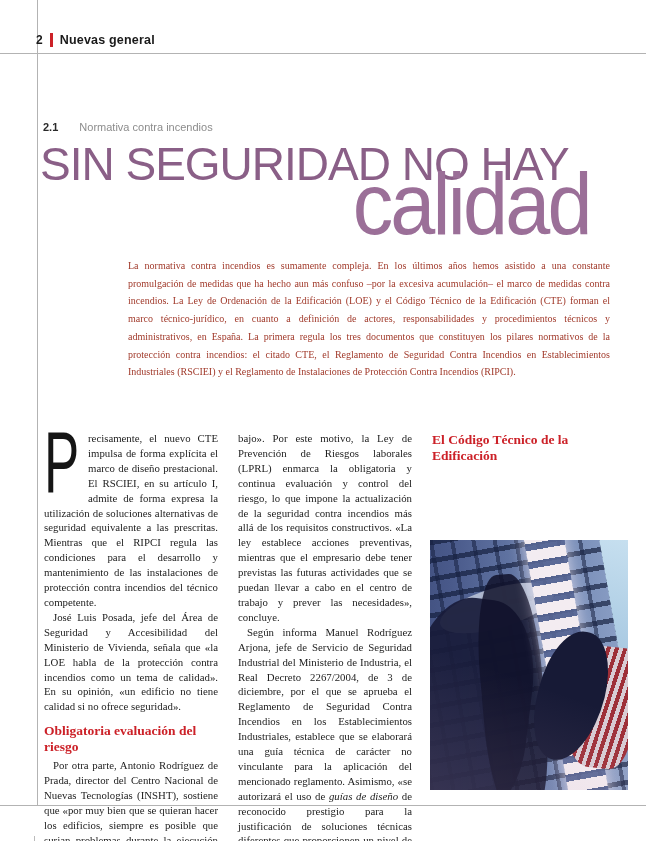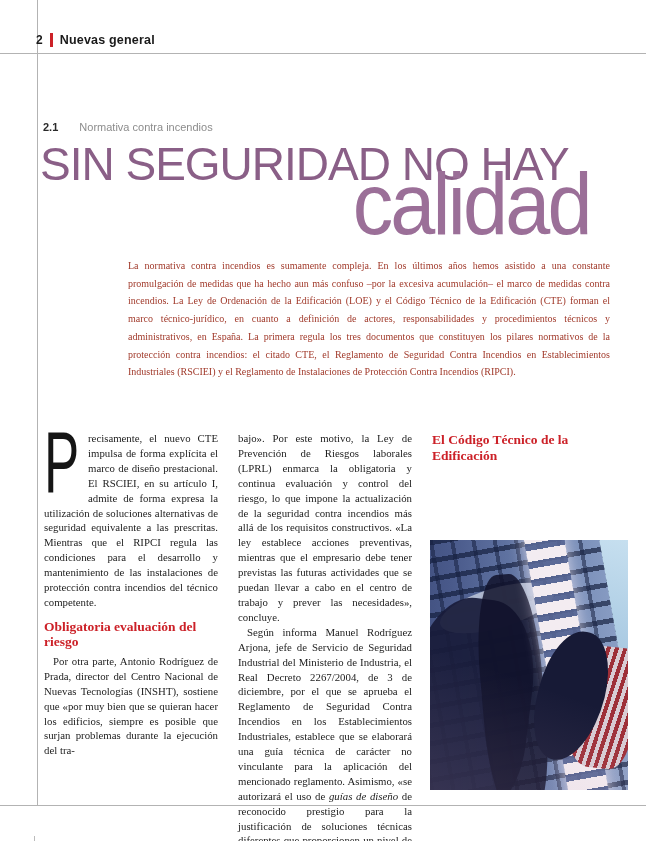--- a/index.html
+++ b/index.html
@@ -145,20 +145,21 @@
   <h1 class="title1">SIN SEGURIDAD NO HAY</h1>
   <div class="title2">calidad</div>
 
   <p class="intro">La normativa contra incendios es sumamente compleja. En los últimos años hemos asistido a una constante promulgación de medidas que ha hecho aun más confuso –por la excesiva acumulación– el marco de medidas contra incendios. La Ley de Ordenación de la Edificación (LOE) y el Código Técnico de la Edificación (CTE) forman el marco técnico-jurídico, en cuanto a definición de actores, responsabilidades y procedimientos técnicos y administrativos, en España. La primera regula los tres documentos que constituyen los pilares normativos de la protección contra incendios: el citado CTE, el Reglamento de Seguridad Contra Incendios en Establecimientos Industriales (RSCIEI) y el Reglamento de Instalaciones de Protección Contra Incendios (RIPCI).</p>
 
   <div class="cols">
     <div class="col col1">
       <p><span class="dropcap">
             <span>P</span>
           </span><span>recisamente, el nuevo CTE impulsa de forma explícita el marco de diseño prestacional. El RSCIEI, en su artículo I, admite de forma expresa la utilización de soluciones alternativas de seguridad equivalente a las prescritas. Mientras que el RIPCI regula las condiciones para el desarrollo y mantenimiento de las instalaciones de protección contra incendios del técnico competente.</span></p>
+      <p class="indent">José Luis Posada, jefe del Área de Seguridad y Accesibilidad del Ministerio de Vivienda, señala que «la LOE habla de la protección contra incendios como un tema de calidad». En su opinión, «un edificio no tiene calidad si no ofrece seguridad».</p>
       <h3 class="redhead">Obligatoria evaluación del riesgo</h3>
       <p class="indent">Por otra parte, Antonio Rodríguez de Prada, director del Centro Nacional de Nuevas Tecnologías (INSHT), sostiene que «por muy bien que se quieran hacer los edificios, siempre es posible que surjan problemas durante la ejecución del tra-</p>
     </div>
     <div class="col col2">
       <p>bajo». Por este motivo, la Ley de Prevención de Riesgos laborales (LPRL) enmarca la obligatoria y continua evaluación y control del riesgo, lo que impone la actualización de la seguridad contra incendios más allá de los requisitos constructivos. «La ley establece acciones preventivas, mientras que el empresario debe tener previstas las futuras actividades que se puedan llevar a cabo en el centro de trabajo y prever las necesidades», concluye.</p>
       <p class="indent"><span>Según informa Manuel Rodríguez Arjona, jefe de Servicio de Seguridad Industrial del Ministerio de Industria, el Real Decreto 2267/2004, de 3 de diciembre, por el que se aprueba el Reglamento de Seguridad Contra Incendios en los Establecimientos Industriales, establece que se elaborará una guía técnica de carácter no vinculante para la aplicación del mencionado reglamento. Asimismo, «se autorizará el uso de </span><em>guías de diseño</em><span> de reconocido prestigio para la justificación de soluciones técnicas diferentes que proporcionen un nivel de seguridad equivalente».</span></p>
     </div>
     <div class="col col3">
       <h3 class="redhead">El Código Técnico de la Edificación</h3>
     </div>

